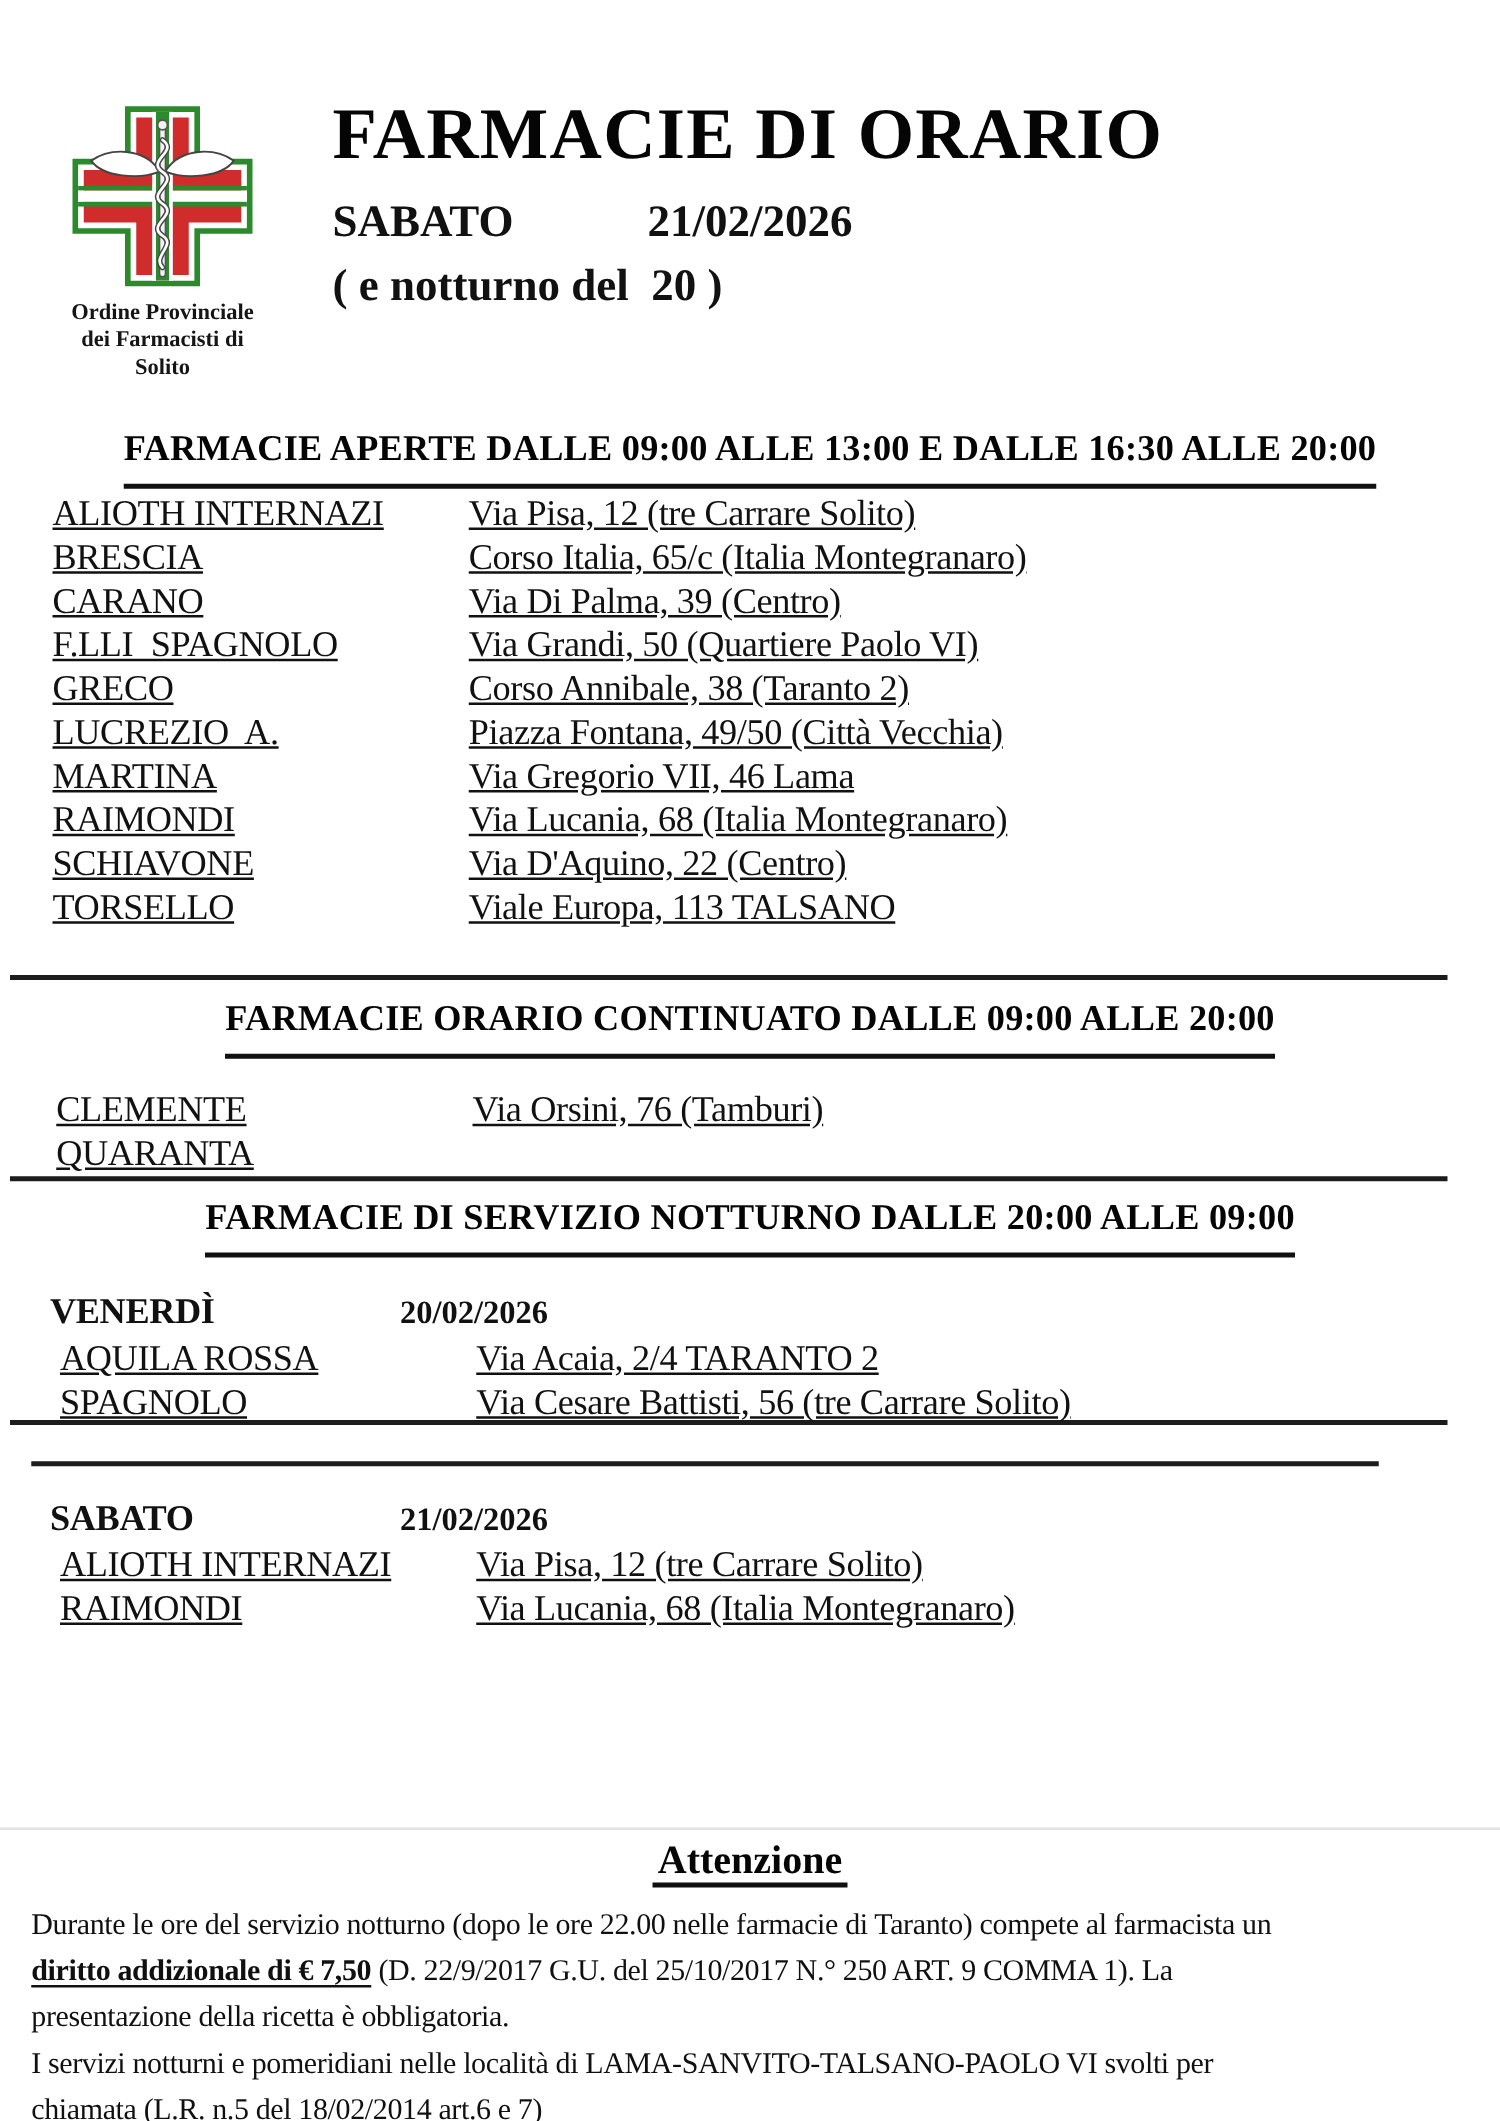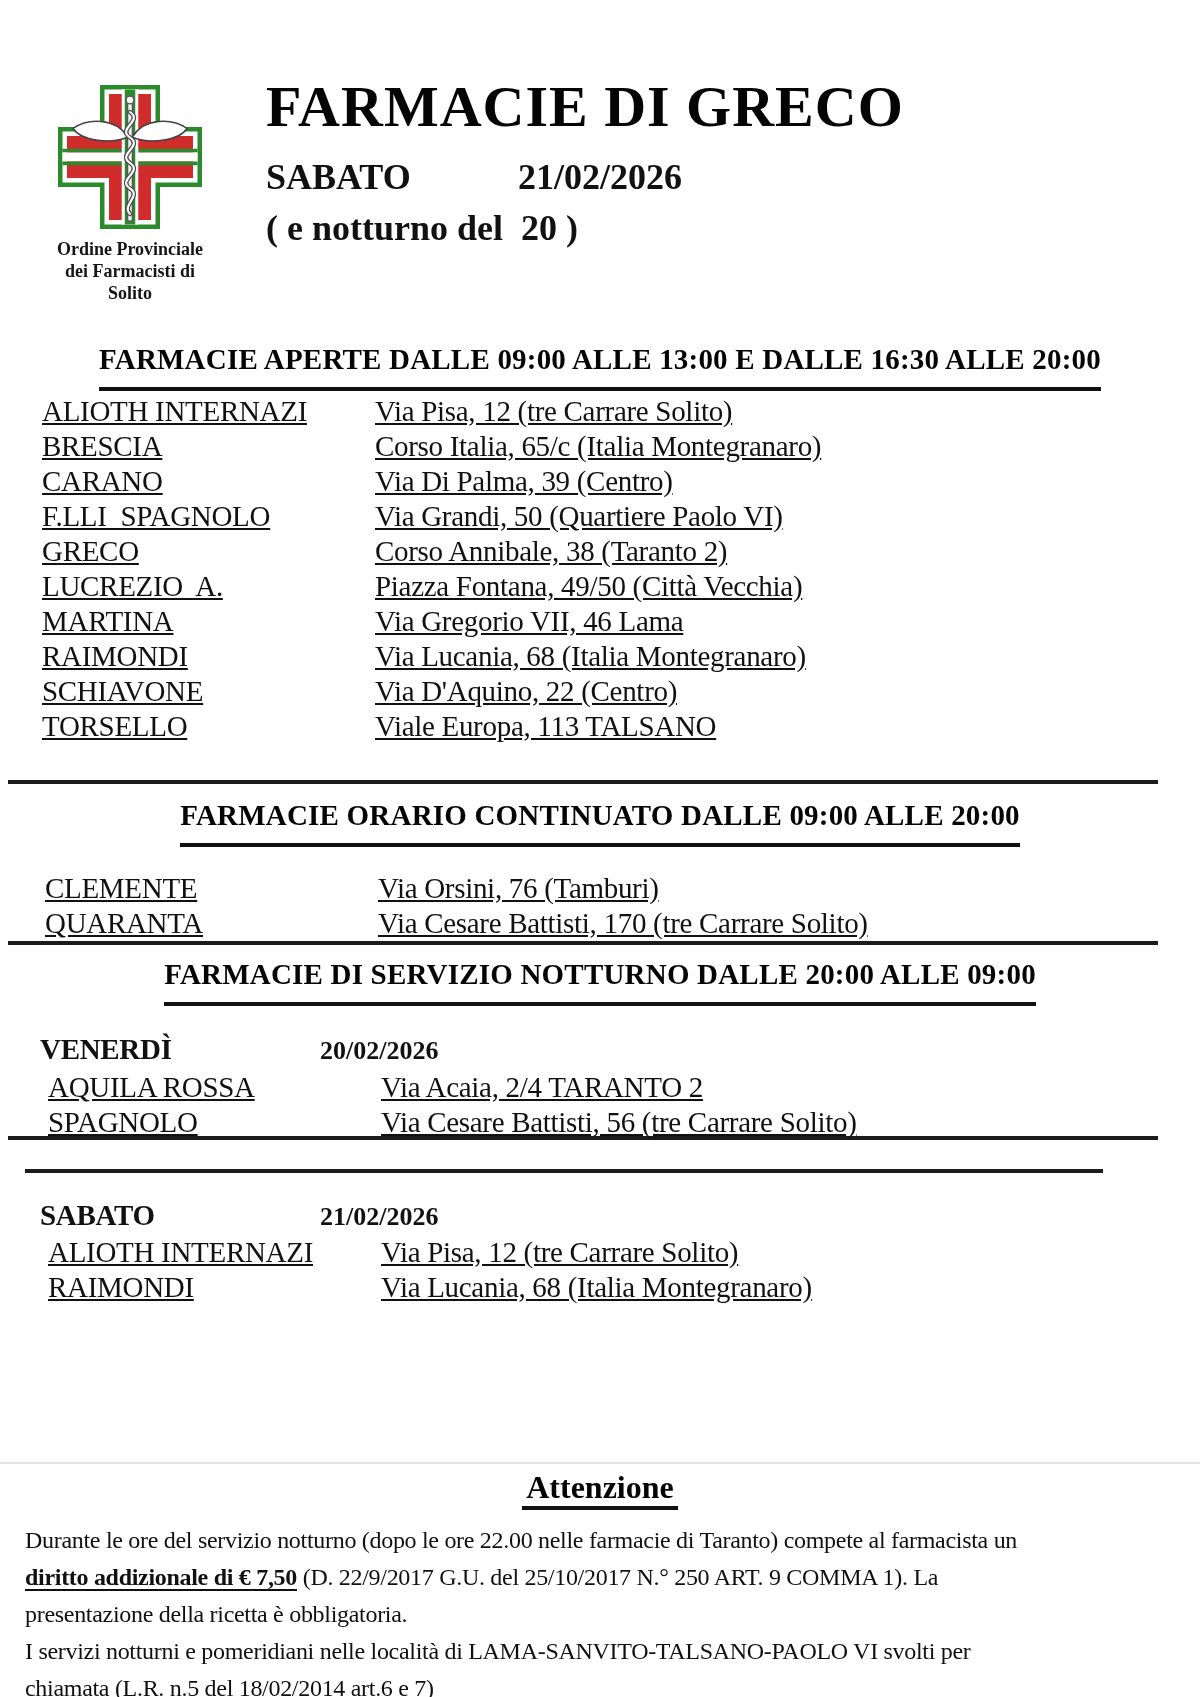--- a/index.html
+++ b/index.html
@@ -123,21 +123,21 @@
     <path d="M50,20 C59,26 41,31 50,37 C59,43 41,48 50,54 C59,60 41,65 50,71 C58,76 44,82 50,88" fill="none" stroke="#ffffff" stroke-width="1.4" stroke-linecap="round"></path>
   </svg>
   <div class="logo-caption">
     <div>Ordine Provinciale</div>
     <div>dei Farmacisti di</div>
     <div>Solito</div>
   </div>
 </div>
 
 <div class="header-block">
-  <div class="doc-title">FARMACIE DI GRECO</div>
+  <div class="doc-title">FARMACIE DI ORARIO</div>
   <div class="doc-subtitle">
     <span class="day-cell">SABATO</span>
     <span>21/02/2026</span>
   </div>
   <div class="doc-night-note pre">( e notturno del  20 )</div>
 </div>
 
 <div class="content">
 
   <div class="sec-heading">FARMACIE APERTE DALLE 09:00 ALLE 13:00 E DALLE 16:30 ALLE 20:00</div>
@@ -189,29 +189,28 @@
 
   <div class="sec-heading" style="margin-top:15px;">FARMACIE ORARIO CONTINUATO DALLE 09:00 ALLE 20:00</div>
 
   <div class="ph-list" style="margin-top:24px; margin-left:45px;">
     <div class="ph-row">
       <span class="ph-name">CLEMENTE</span>
       <span class="ph-addr">Via Orsini, 76 (Tamburi)</span>
     </div>
     <div class="ph-row">
       <span class="ph-name">QUARANTA</span>
-      <span class="ph-addr">Via Cesare Battisti, 170 (tre Carrare Solito)</span>
     </div>
   </div>
 
   <div class="sep"></div>
 
   <div class="sec-heading" style="margin-top:13px;">FARMACIE DI SERVIZIO NOTTURNO DALLE 20:00 ALLE 09:00</div>
 
-  <div class="day-row" style="margin-top:26px;">
+  <div class="day-row" style="margin-top:26px;align-items:flex-end;">
     <span class="day-name">VENERDÌ</span>
     <span class="day-date">20/02/2026</span>
   </div>
 
   <div class="ph-list" style="margin-top:3px; margin-left:48px;">
     <div class="ph-row">
       <span class="ph-name">AQUILA ROSSA</span>
       <span class="ph-addr">Via Acaia, 2/4 TARANTO 2</span>
     </div>
     <div class="ph-row">

